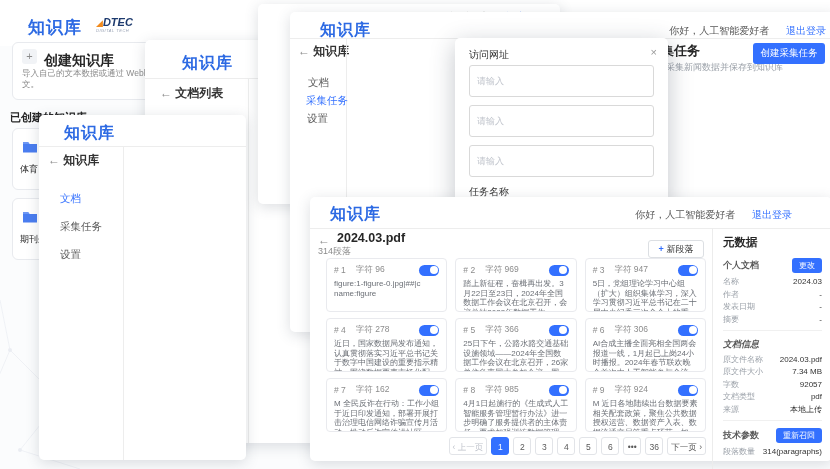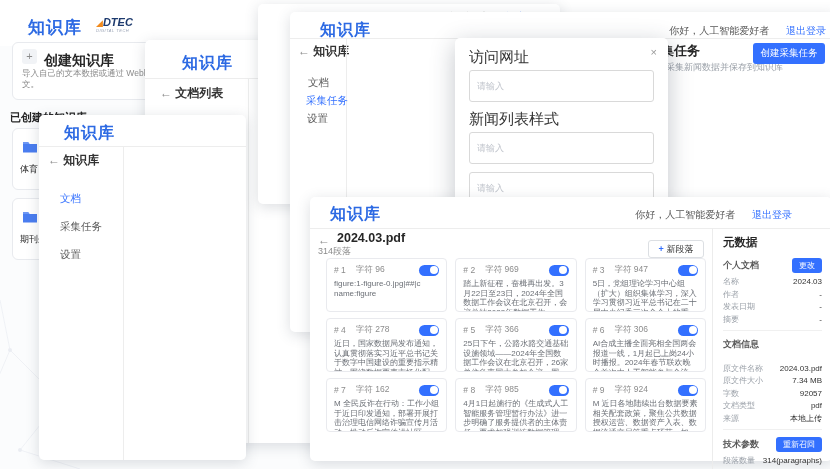--- a/index.html
+++ b/index.html
@@ -39,21 +39,21 @@
   .tasks-sub{position:absolute;left:358px;top:49px;font-size:9px;color:#9aa0a8;}
   .tasks-create{position:absolute;left:463px;top:31px;width:72px;height:21px;background:#3370ff;color:#fff;
     border:none;border-radius:3px;font-size:9.5px;cursor:pointer;font-family:inherit;}
   .tasks-thead{position:absolute;left:68px;top:60px;width:460px;height:18px;background:#fafafa;border-radius:2px;}
   .tasks-thead span{position:absolute;top:4px;font-size:9.5px;color:#666;}
   
   .modal{position:absolute;left:455px;top:38px;width:213px;height:170px;background:#fff;border-radius:5px;
     box-shadow:0 6px 24px rgba(40,50,70,.28);padding:10px 14px;box-sizing:border-box;}
   .modal-title{font-size:12px;font-weight:600;margin-bottom:9px;}
   .modal-close{position:absolute;top:8px;right:11px;color:#999;font-size:11px;cursor:pointer;}
-  .fld-label{font-size:15px;color:#333;margin-bottom:3px;font-family:Liberation Mono, monospace;}
+  .fld-label{font-size:10px;color:#333;margin-bottom:3px;font-family:Liberation Mono, monospace;}
   .fld-input{width:100%;height:15px;border:1px solid #d9d9d9;border-radius:3px;margin-bottom:8px;
     font-size:9px;padding:15px 7px;box-sizing:border-box;color:#333;font-family:inherit;}
   .fld-input::placeholder,.search-input::placeholder{color:#c0c4cc;}
   .radio-row{display:flex;align-items:center;gap:7px;margin-top:2px;}
   .radio{width:9px;height:9px;border-radius:50%;box-sizing:border-box;border:1px solid #d0d0d0;background:#fff;}
   .radio.on{border:3px solid #3370ff;}
   .radio-label{font-size:8.5px;color:#333;margin-left:-4px;}
   .time-box{width:80px;height:15px;background:#f5f6f8;border:1px solid #e2e4e8;border-radius:3px;
     font-size:7.5px;color:#bfc3cb;line-height:15px;padding:0 4px;white-space:nowrap;overflow:hidden;}
   
@@ -191,21 +191,20 @@
     <div class="nav-item" style="position:absolute;left:17px;top:100px;">设置</div>
     <div class="tasks-title">采集任务</div>
     <div class="tasks-sub">定时采集新闻数据并保存到知识库</div>
     <button class="tasks-create">创建采集任务</button>
   </div>
 
   <div class="modal">
     <div class="modal-close">×</div>
     <div class="fld-label">访问网址</div>
     <input class="fld-input" placeholder="请输入" style="">
-    <div class="fld-label">新闻列表样式</div>
     <input class="fld-input" placeholder="请输入" style="">
     <input class="fld-input" placeholder="请输入" style="">
     <div class="fld-label">任务名称</div>
     <input class="fld-input" placeholder="请输入" style="">
     <div class="fld-label">是否定时执行</div>
     <div class="radio-row">
       <span class="radio on"></span>
       <span class="radio-label">立即执行</span>
       <span class="radio"></span>
       <span class="radio-label">定时执行</span>
@@ -312,20 +311,32 @@
           <span># 9</span>
           <span class="chars">字符 924</span>
           <span class="toggle">
             <span class="knob"></span>
           </span>
         </div>
       <div class="seg-body">M 近日各地陆续出台数据要素相关配套政策，聚焦公共数据授权运营、数据资产入表、数据流通交易等重点环节，加快培育数据要素市场，释放数据要素价值，助推数字经济高质量发展（经济参考报）…</div>
     </div>
   </div>
 
+  <div class="pager">
+    <span class="pg disabled">‹ 上一页</span>
+    <span class="pg active">1</span>
+    <span class="pg">2</span>
+    <span class="pg">3</span>
+    <span class="pg">4</span>
+    <span class="pg">5</span>
+    <span class="pg">6</span>
+    <span class="pg">•••</span>
+    <span class="pg">36</span>
+    <span class="pg">下一页 ›</span>
+  </div>
 
   <div class="meta-panel">
     <div class="meta-title">元数据</div>
     <div class="meta-sec-head">
       <span class="meta-sec-label">个人文档</span>
       <button class="mini-btn">更改</button>
     </div>
     <div class="meta-row">
         <span class="k">名称</span>
         <span class="v">2024.03</span>
@@ -336,21 +347,21 @@
       </div>
     <div class="meta-row">
         <span class="k">发表日期</span>
         <span class="v">-</span>
       </div>
     <div class="meta-row">
         <span class="k">摘要</span>
         <span class="v">-</span>
       </div>
     <div class="meta-div"></div>
-    <div class="meta-sec-label" style="margin-bottom:14px;">文档信息</div>
+    <div class="meta-sec-label" style="margin-bottom:5px;font-style:italic;">文档信息</div>
     <div class="meta-row">
         <span class="k">原文件名称</span>
         <span class="v">2024.03.pdf</span>
       </div>
     <div class="meta-row">
         <span class="k">原文件大小</span>
         <span class="v">7.34 MB</span>
       </div>
     <div class="meta-row">
         <span class="k">字数</span>

